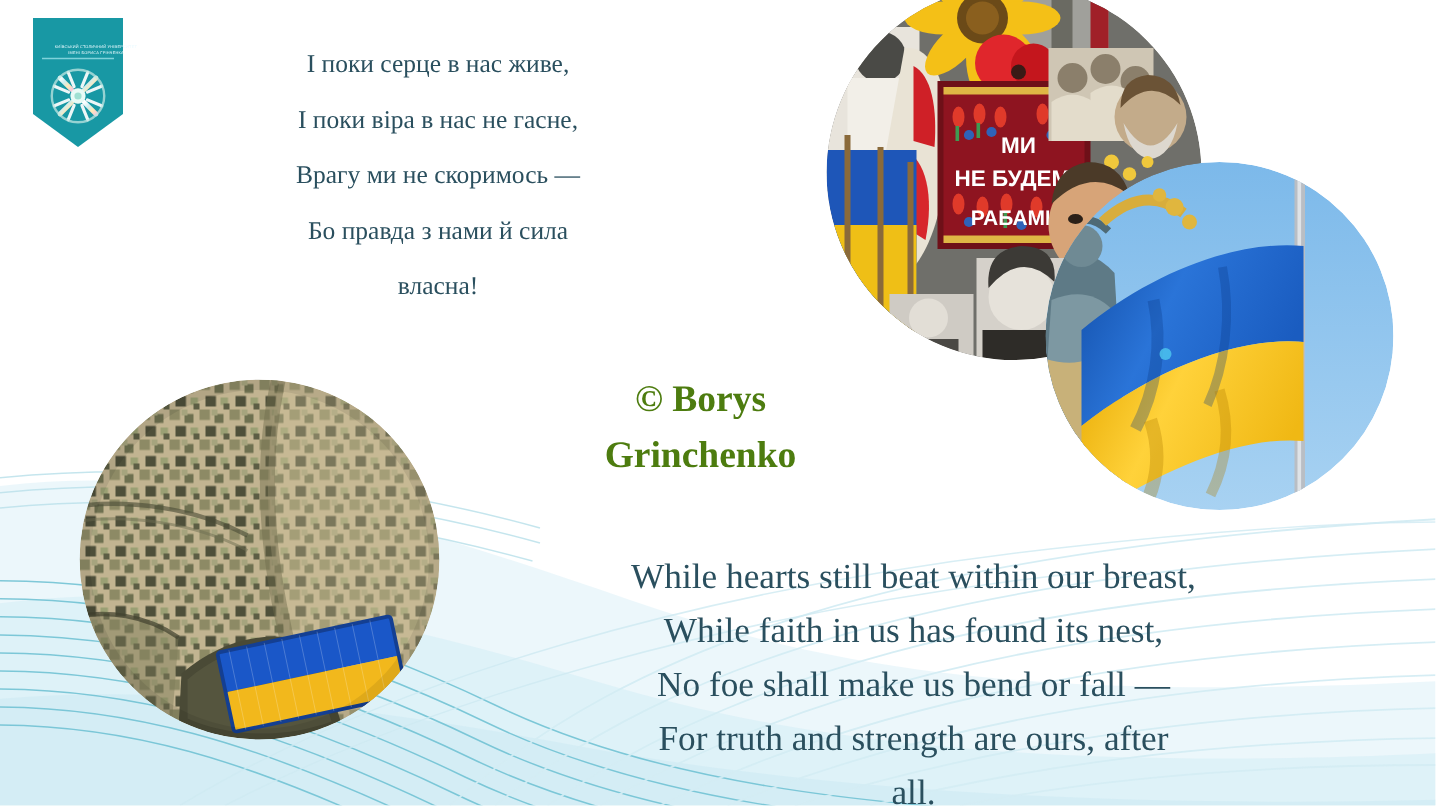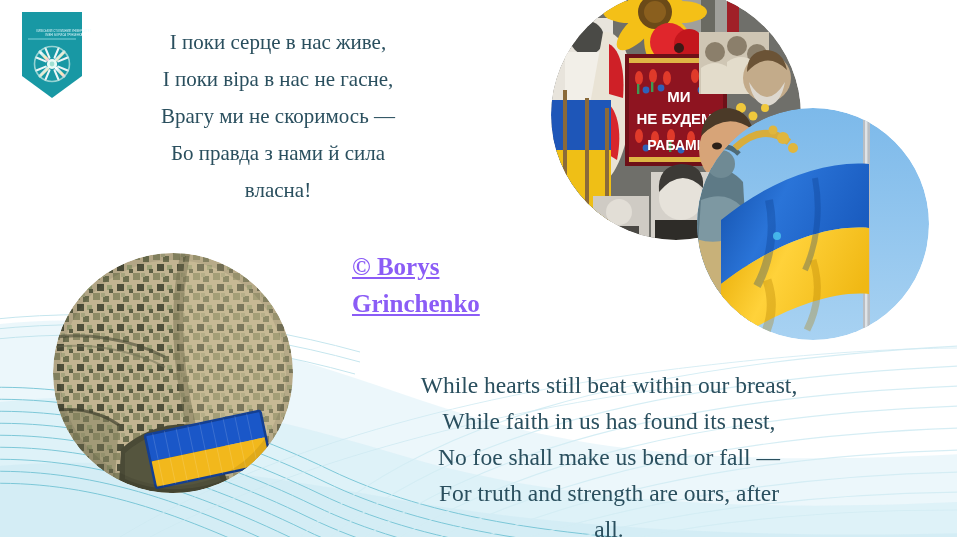--- a/index.html
+++ b/index.html
@@ -18,28 +18,28 @@
   .logo svg{display:block;width:80px;height:95px;}
   .logo-text{
     position:absolute;left:12px;top:22px;width:80px;
     text-align:center;color:#eafaff;font-size:2.6px;line-height:1.45;
     letter-spacing:.15px;font-family:"Liberation Sans",sans-serif;
     text-transform:uppercase;white-space:pre-line;
   }
 
   
   .poem-ua{
-    position:absolute;left:104px;top:24px;width:348px;
+    position:absolute;left:118px;top:24px;width:348px;
     text-align:center;color:#2a4f5e;
-    font-size:21px;line-height:37px;white-space:pre-line;
+    font-size:17px;line-height:37px;white-space:pre-line;
   }
   .author{
     position:absolute;left:352px;top:248px;width:230px;
-    text-align:left;color:#8b5cf6;
-    font-size:25px;line-height:37px;font-weight:bold;white-space:pre-line;text-decoration:underline;
+    text-align:center;color:#4d7c0f;
+    font-size:25px;line-height:37px;font-weight:bold;white-space:pre-line;
   }
   .poem-en{
     position:absolute;left:364px;top:367px;width:490px;
     text-align:center;color:#2a4f5e;
     font-size:23.5px;line-height:36px;white-space:pre-line;
   }
 
   
   .circ{position:absolute;border-radius:50%;overflow:hidden;}
   .c-collage{left:551px;top:-10px;width:250px;height:250px;}

